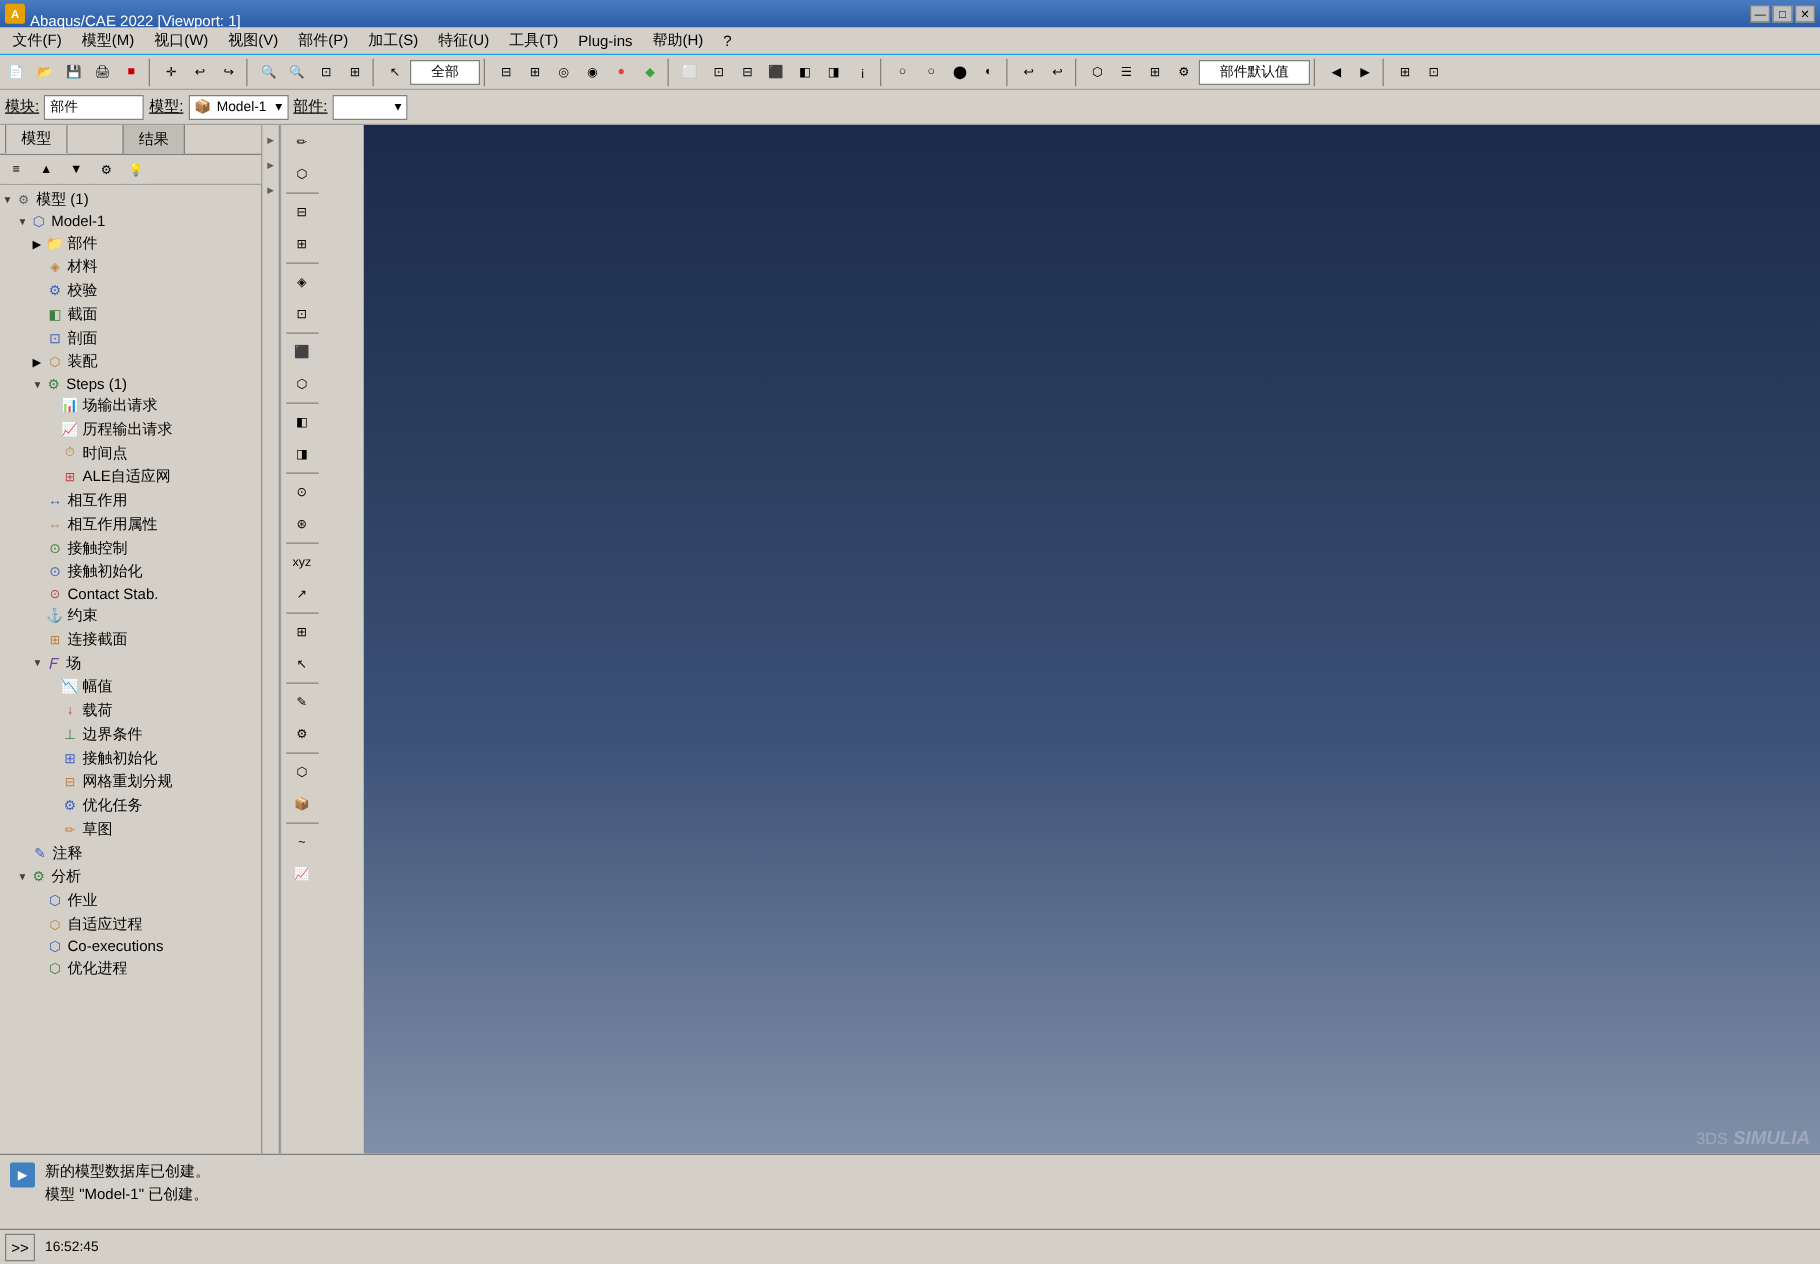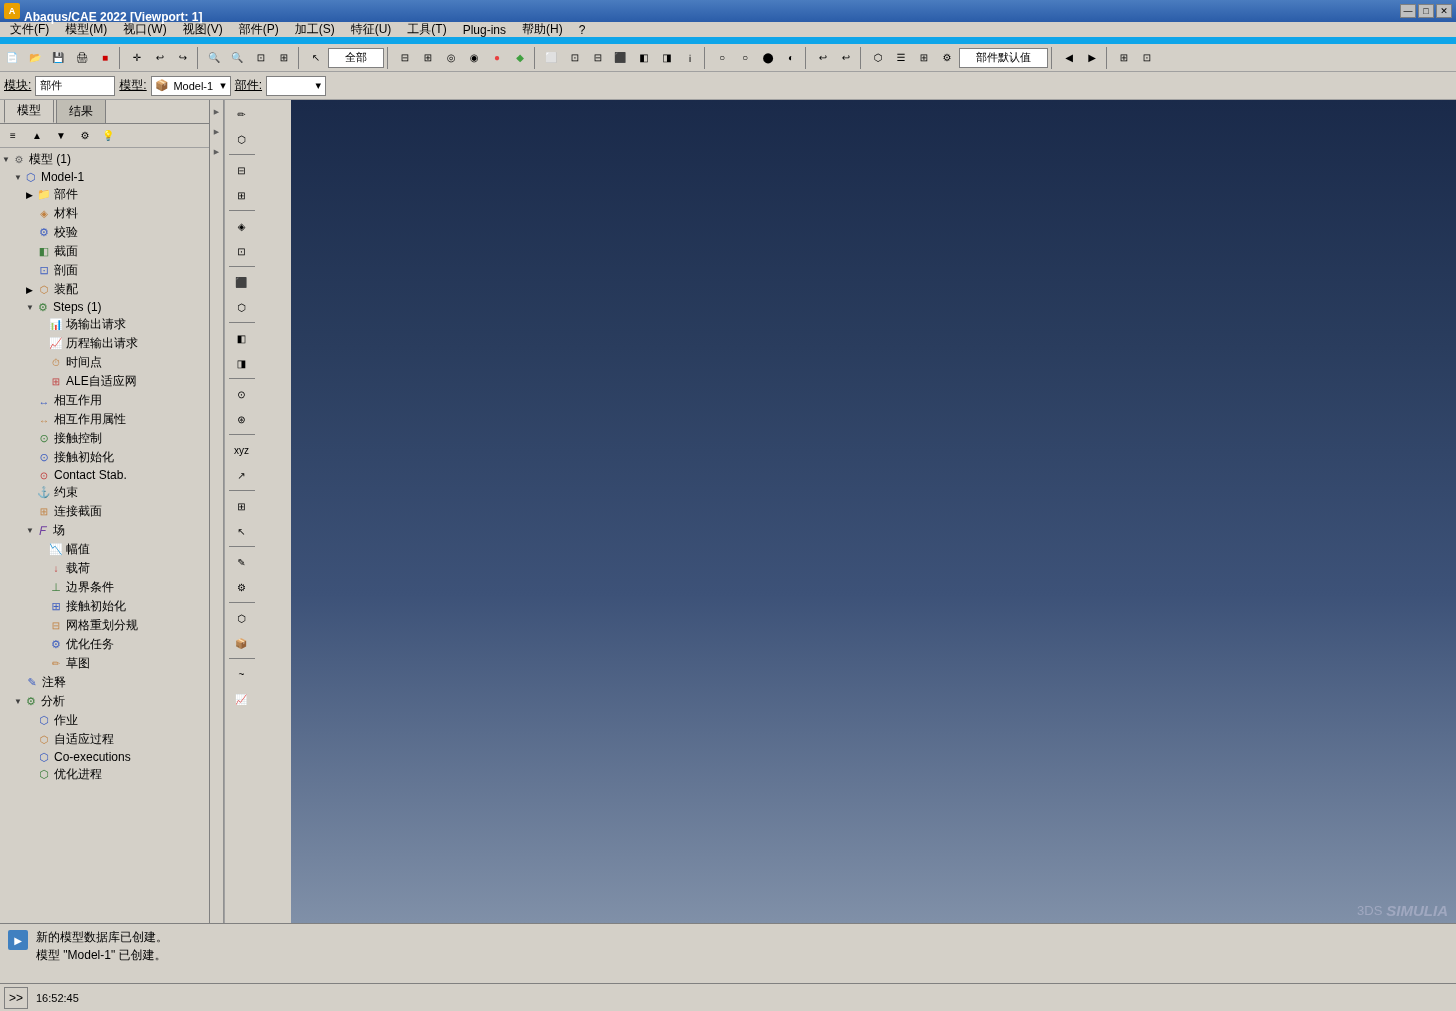--- a/index.html
+++ b/index.html
@@ -8,30 +8,30 @@
     
     #titlebar {
       height: 22px;
       background: linear-gradient(to bottom, #4a7cbf, #2a5ca8);
       display: flex; align-items: center; justify-content: space-between;
       padding: 0 4px;
       color: white;
     }
     #titlebar-left { display: flex; align-items: center; gap: 4px; }
     #titlebar-icon { width: 16px; height: 16px; background: #e8a000; border-radius: 2px; font-size: 9px; color: white; display: flex; align-items: center; justify-content: center; font-weight: bold; }
-    #titlebar-title { font-size: 12px; font-weight: bold; margin-top: 12px; }
+    #titlebar-title { font-size: 12px; font-weight: normal; margin-top: 12px; }
     #titlebar-controls { display: flex; gap: 2px; }
     .titlebar-btn { width: 16px; height: 14px; background: #c0c0c0; border: 1px solid #808080; font-size: 9px; display: flex; align-items: center; justify-content: center; cursor: pointer; color: black; }
 
     
     #menubar {
       height: 22px;
       background: #d4d0c8;
       display: flex; align-items: center;
-      border-bottom: 7px solid #0ea5e9;
+      border-bottom: 1px solid #0ea5e9;
       padding: 0 2px;
     }
     .menu-item { padding: 2px 8px; font-size: 12px; cursor: pointer; white-space: nowrap; }
 
     
     #toolbar1 {
       height: 28px;
       background: #d4d0c8;
       display: flex; align-items: center;
       border-bottom: 1px solid #a0a0a0;
@@ -292,21 +292,21 @@
     <span style="margin-left:auto;">▾</span>
   </div>
 </div>
 
 <div style="display:flex;flex-direction:column;height:calc(1011px - 22px - 22px - 28px - 28px);">
 
   <div style="display:flex;flex:1;overflow:hidden;">
 
     <div style="display:flex;flex-direction:column;width:210px;border-right:1px solid #808080;">
 
-      <div id="tabbar" style="background:#d4d0c8;display:flex;border-bottom:1px solid #808080;padding-top:2px;">
+      <div id="tabbar" style="background:#d4d0c8;display:flex;border-bottom:1px solid #808080;padding-top:2px;gap:42px;">
         <div class="tab active">模型</div>
         <div class="tab">结果</div>
       </div>
 
       <div id="tree-toolbar">
         <div class="tb-btn">≡</div>
         <div class="tb-btn">▲</div>
         <div class="tb-btn">▼</div>
         <div class="tb-btn">⚙</div>
         <div class="tb-btn">💡</div>

